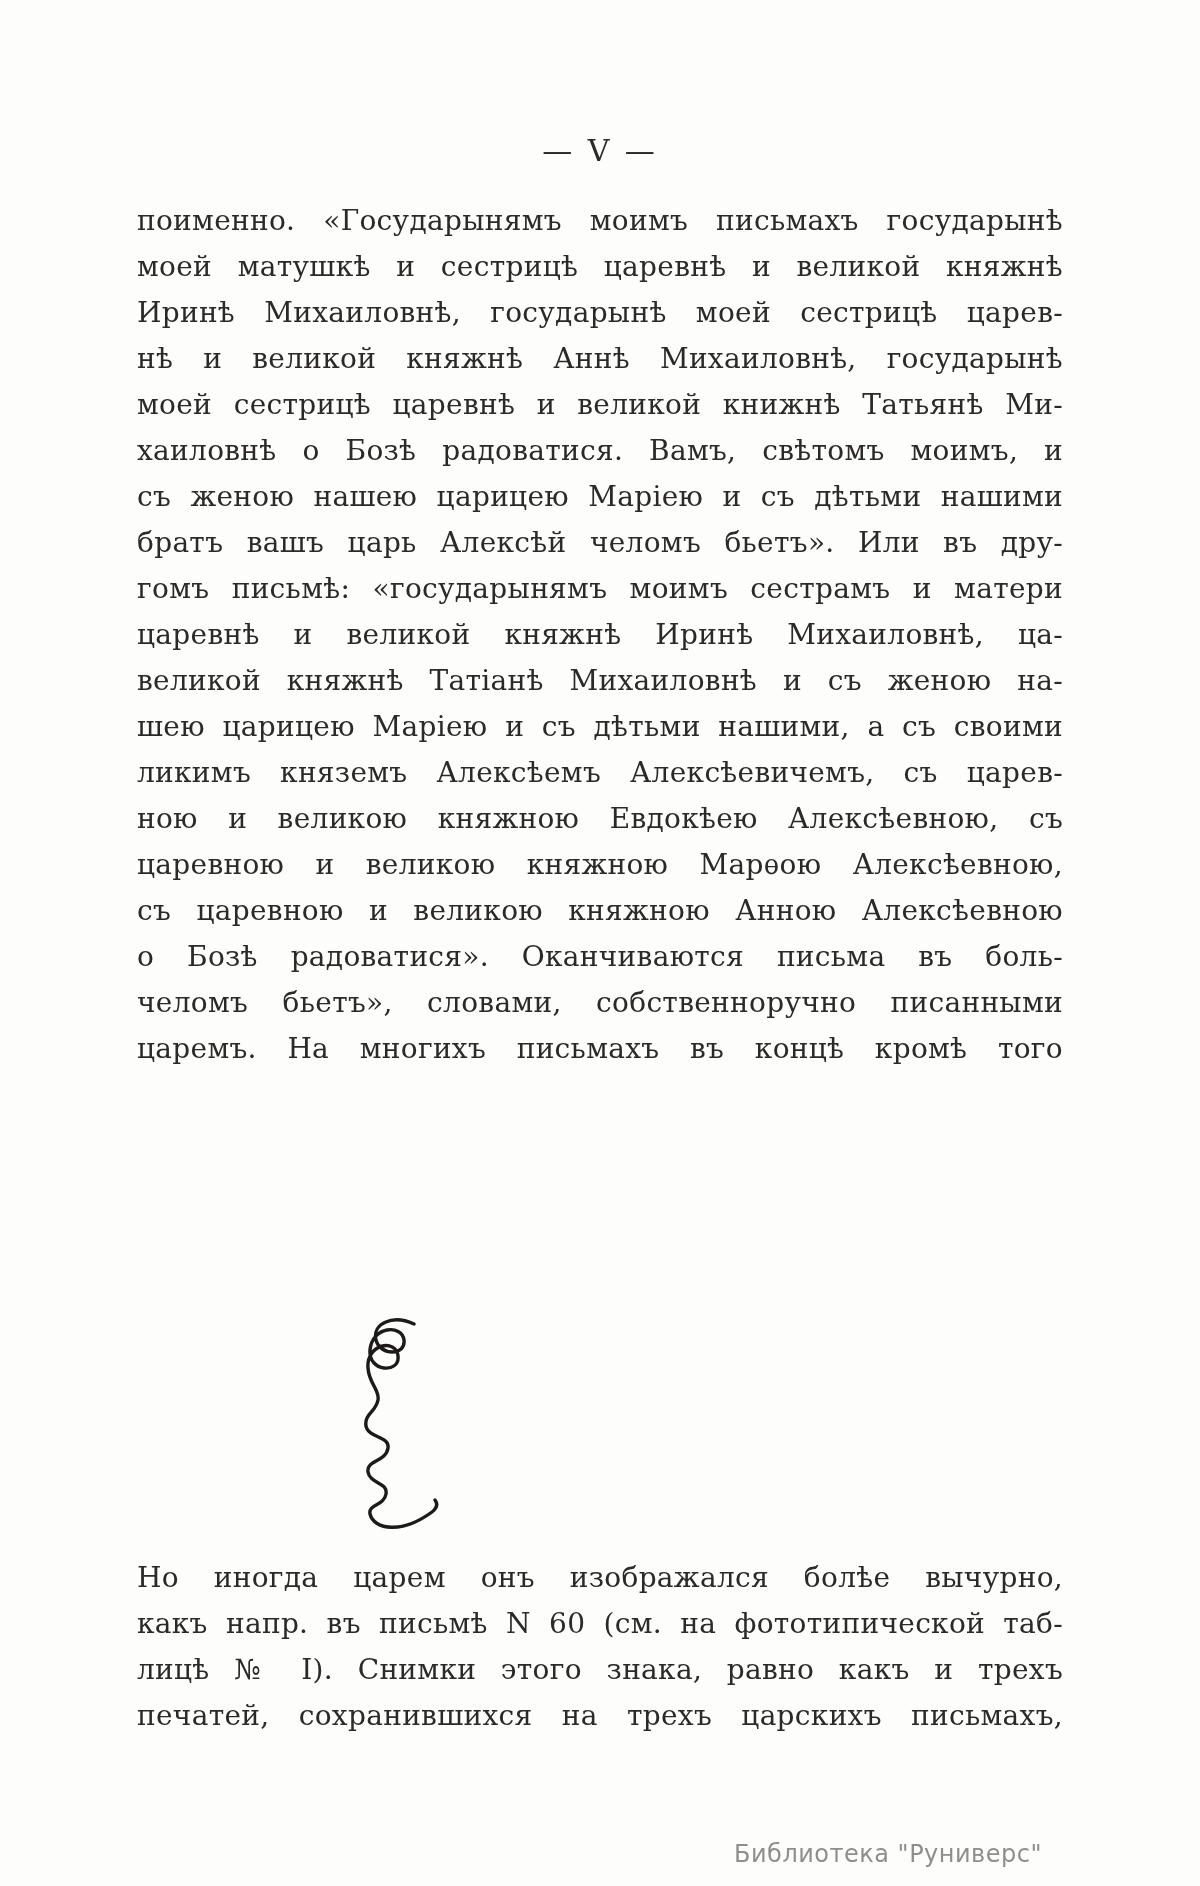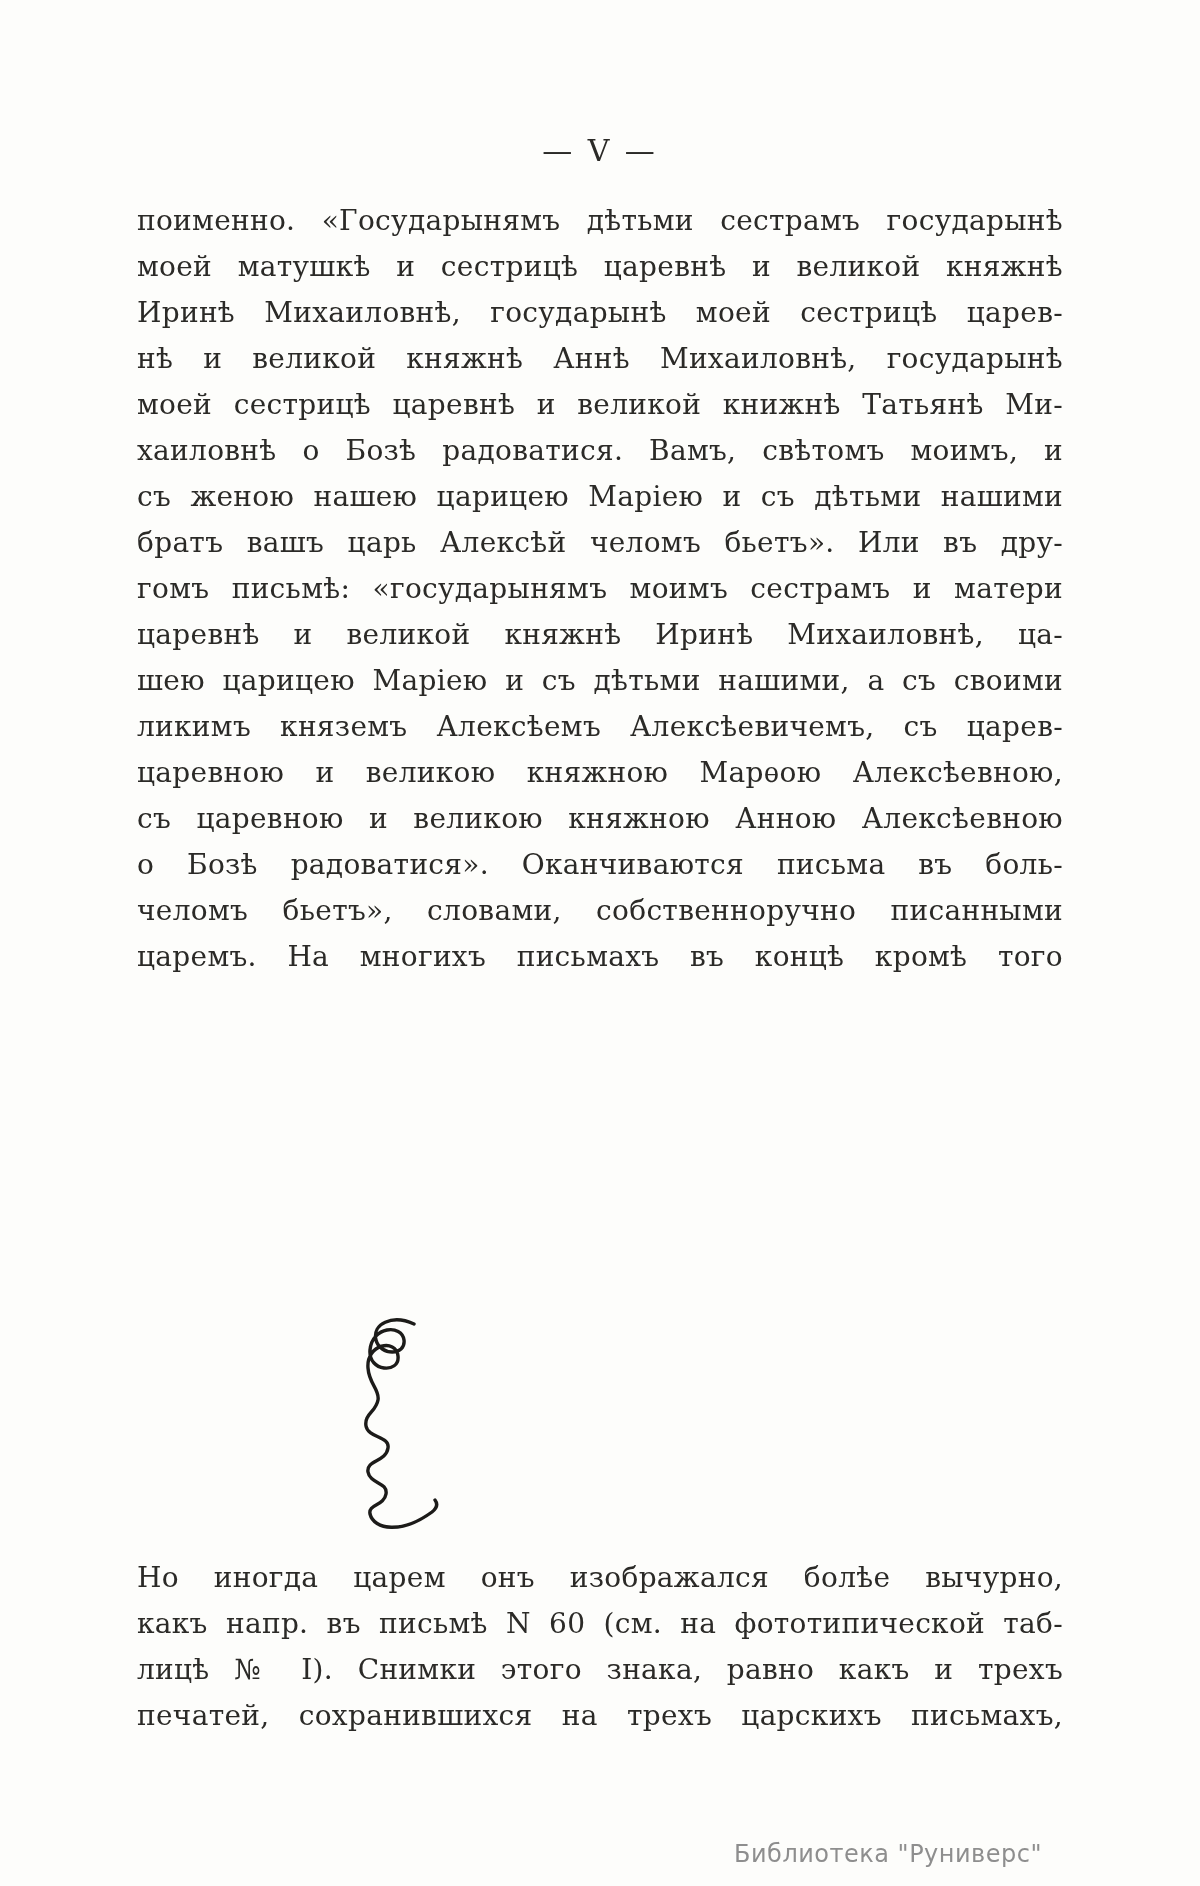--- a/index.html
+++ b/index.html
@@ -73,32 +73,34 @@
   }
 </style>
 </head>
 <body>
 
 <div class="page">
 
   <div class="page-number">— V —</div>
 
   <div class="text-block" id="paragraph-1">
-      <div class="line">поименно. «Государынямъ дѣтьми сестрамъ государынѣ</div>
+      <div class="line">поименно. «Государынямъ моимъ письмахъ государынѣ</div>
       <div class="line">моей матушкѣ и сестрицѣ царевнѣ и великой княжнѣ</div>
       <div class="line">Иринѣ Михаиловнѣ, государынѣ моей сестрицѣ царев-</div>
       <div class="line">нѣ и великой княжнѣ Аннѣ Михаиловнѣ, государынѣ</div>
       <div class="line">моей сестрицѣ царевнѣ и великой книжнѣ Татьянѣ Ми-</div>
       <div class="line">хаиловнѣ о Бозѣ радоватися. Вамъ, свѣтомъ моимъ, и</div>
       <div class="line">съ женою нашею царицею Маріею и съ дѣтьми нашими</div>
       <div class="line">братъ вашъ царь Алексѣй челомъ бьетъ». Или въ дру-</div>
       <div class="line">гомъ письмѣ: «государынямъ моимъ сестрамъ и матери</div>
       <div class="line">царевнѣ и великой княжнѣ Иринѣ Михаиловнѣ, ца-</div>
+      <div class="line">великой княжнѣ Татіанѣ Михаиловнѣ и съ женою на-</div>
       <div class="line">шею царицею Маріею и съ дѣтьми нашими, а съ своими</div>
       <div class="line">ликимъ княземъ Алексѣемъ Алексѣевичемъ, съ царев-</div>
+      <div class="line">ною и великою княжною Евдокѣею Алексѣевною, съ</div>
       <div class="line">царевною и великою княжною Марѳою Алексѣевною,</div>
       <div class="line">съ царевною и великою княжною Анною Алексѣевною</div>
       <div class="line">о Бозѣ радоватися». Оканчиваются письма въ боль-</div>
       <div class="line">челомъ бьетъ», словами, собственноручно писанными</div>
       <div class="line">царемъ. На многихъ письмахъ въ концѣ кромѣ того</div>
     </div>
 
   <div class="sign-wrap">
     <svg viewBox="0 0 104 240" xmlns="http://www.w3.org/2000/svg">
       <path d="M 72 12

